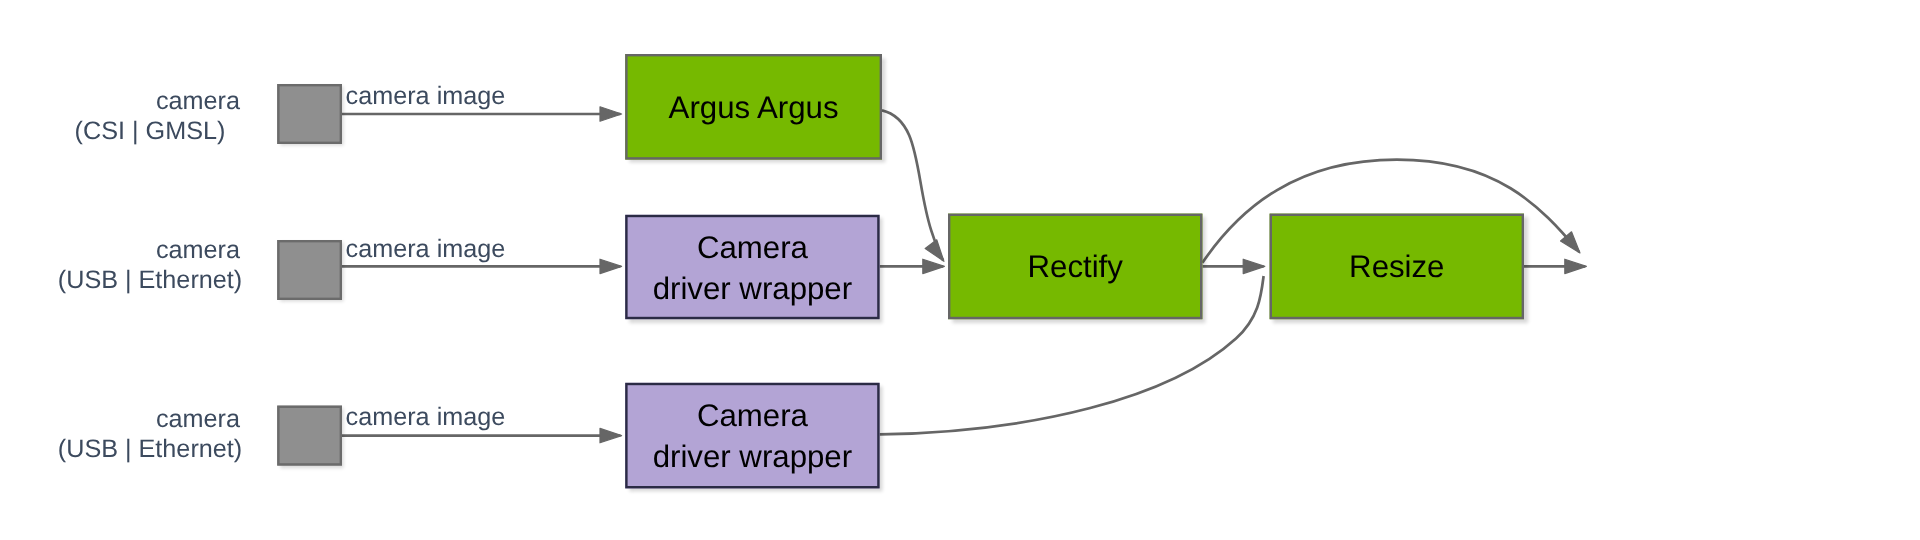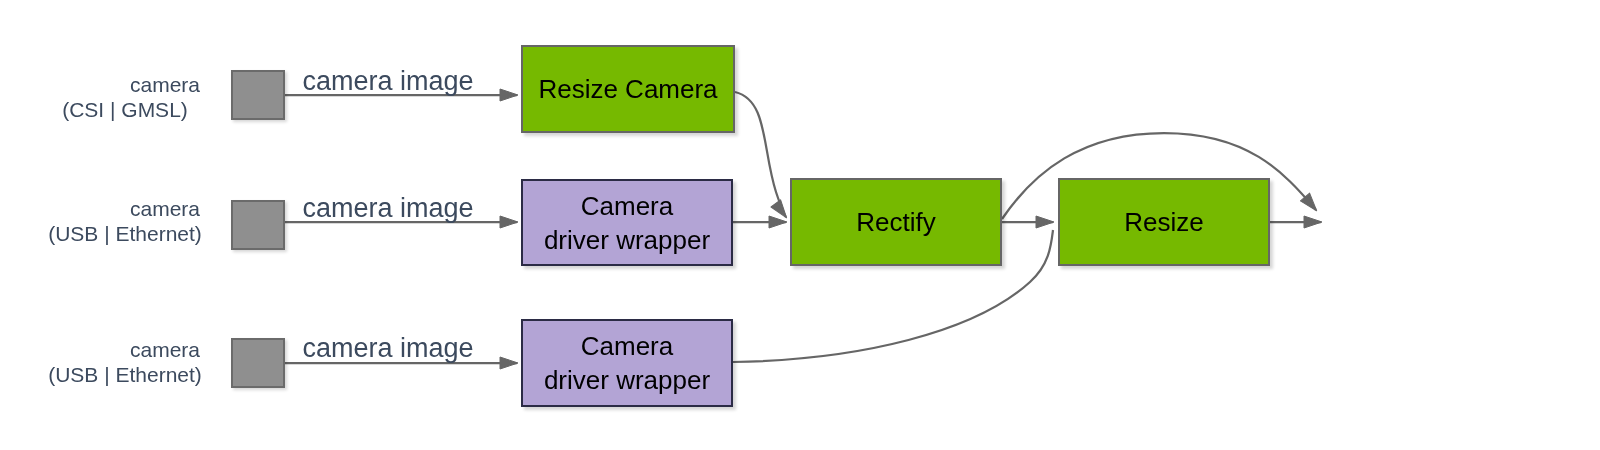--- a/index.html
+++ b/index.html
@@ -23,22 +23,22 @@
   .node.green{background:var(--green);border:2px solid var(--green-border);}
   .node.purple{background:var(--purple);border:2px solid var(--purple-border);}
   .sq{
     position:absolute;width:54px;height:50px;background:var(--gray);
     border:2px solid var(--gray-border);box-shadow:2px 2px 3px rgba(0,0,0,0.16);
   }
   .input-group{position:absolute;left:40px;width:170px;text-align:center;
     font-size:21px;line-height:25px;color:var(--label-text);}
   .in-l1{transform:translateX(40px);}
   .in-l2{}
-  .edge-label{position:absolute;width:200px;text-align:center;
-    font-size:27px;line-height:22px;color:var(--label-text);}
+  .edge-label{position:absolute;width:200px;text-align:left;
+    font-size:21px;line-height:22px;color:var(--label-text);}
 </style>
 </head>
 <body>
 
 <div class="canvas">
 
   <svg class="edges" viewBox="0 0 1600 450">
     <defs>
       <marker id="arrow" markerUnits="userSpaceOnUse" markerWidth="20" markerHeight="14" refX="18" refY="7" orient="auto">
         <path class="arrowhead" d="M1,1 L19,7 L1,13 Z"></path>
@@ -69,21 +69,21 @@
   <div class="sq" style="left:231px;top:200px"></div>
   <div class="edge-label" style="left:288px;top:197px">camera image</div>
 
   <div class="input-group" style="top:337px">
     <div class="in-l1">camera</div>
     <div class="in-l2">(USB | Ethernet)</div>
   </div>
   <div class="sq" style="left:231px;top:338px"></div>
   <div class="edge-label" style="left:288px;top:337px">camera image</div>
 
-  <div class="node green" style="left:521px;top:45px;width:214px;height:88px">Resize Camera</div>
+  <div class="node green" style="left:521px;top:45px;width:214px;height:88px">Argus Argus</div>
   <div class="node purple" style="left:521px;top:179px;width:212px;height:87px">Camera
 driver wrapper</div>
   <div class="node purple" style="left:521px;top:319px;width:212px;height:88px">Camera
 driver wrapper</div>
   <div class="node green" style="left:790px;top:178px;width:212px;height:88px">Rectify</div>
   <div class="node green" style="left:1058px;top:178px;width:212px;height:88px">Resize</div>
 
 </div>
 
 </body></html>

